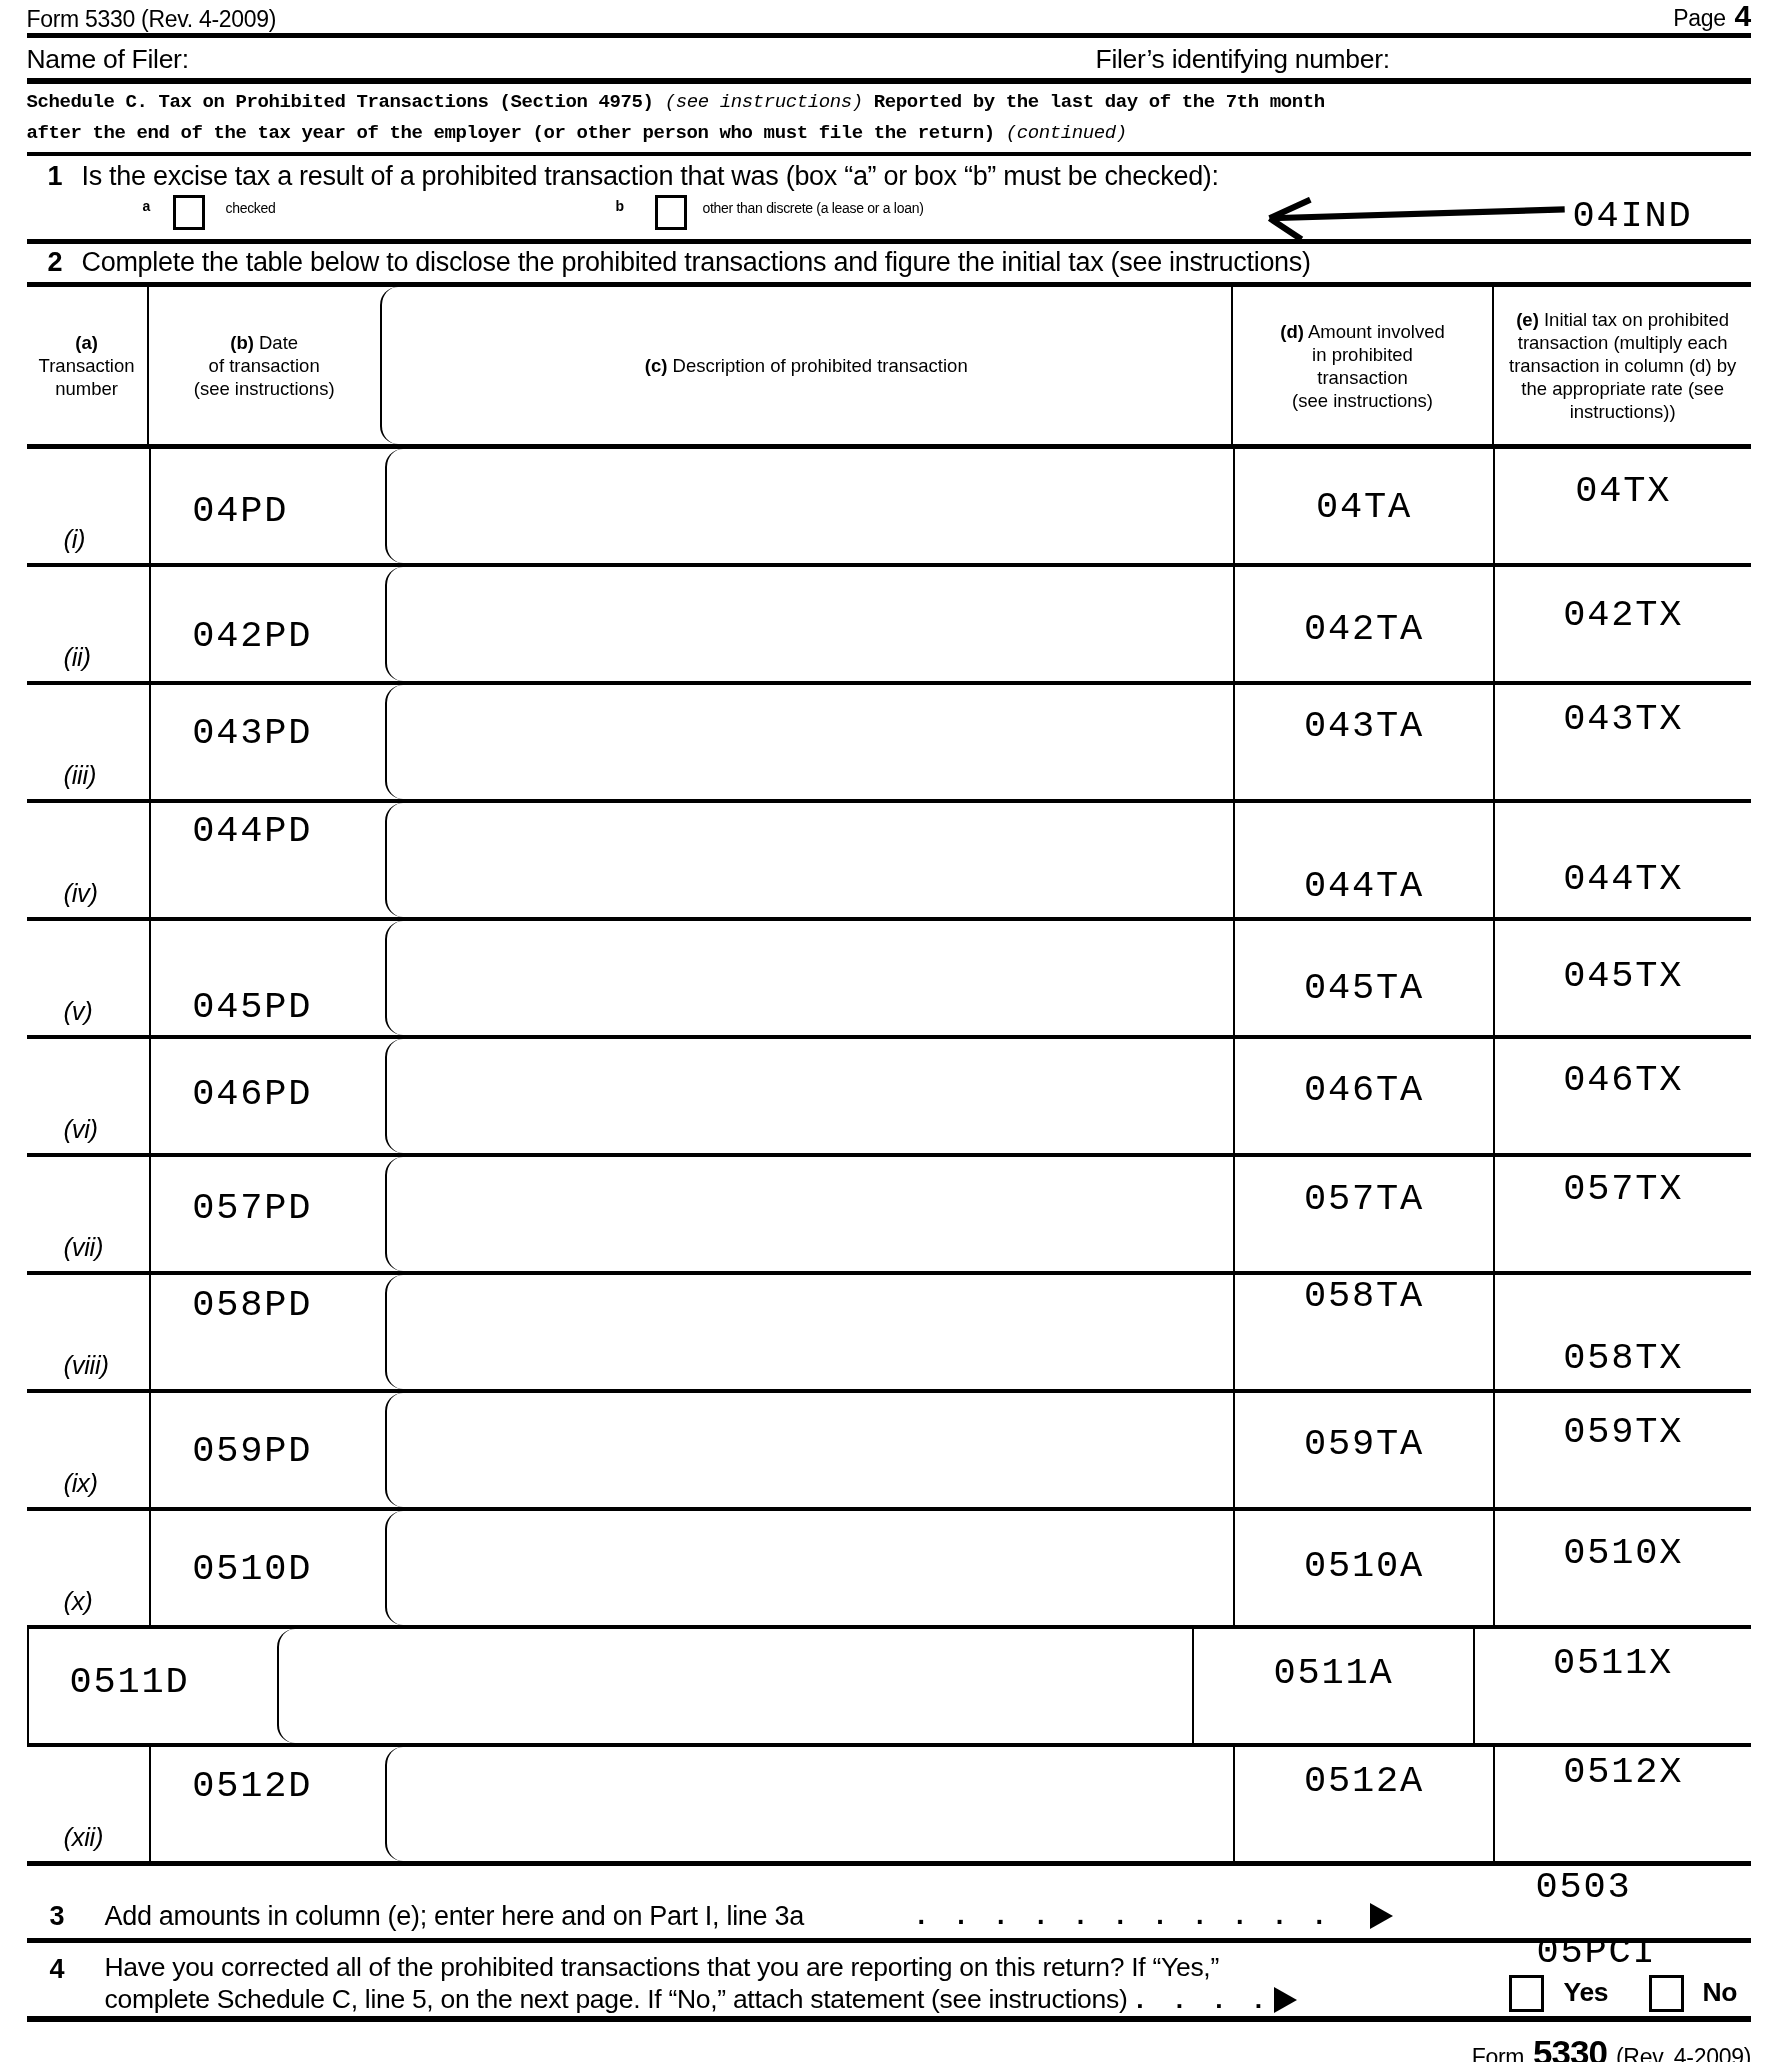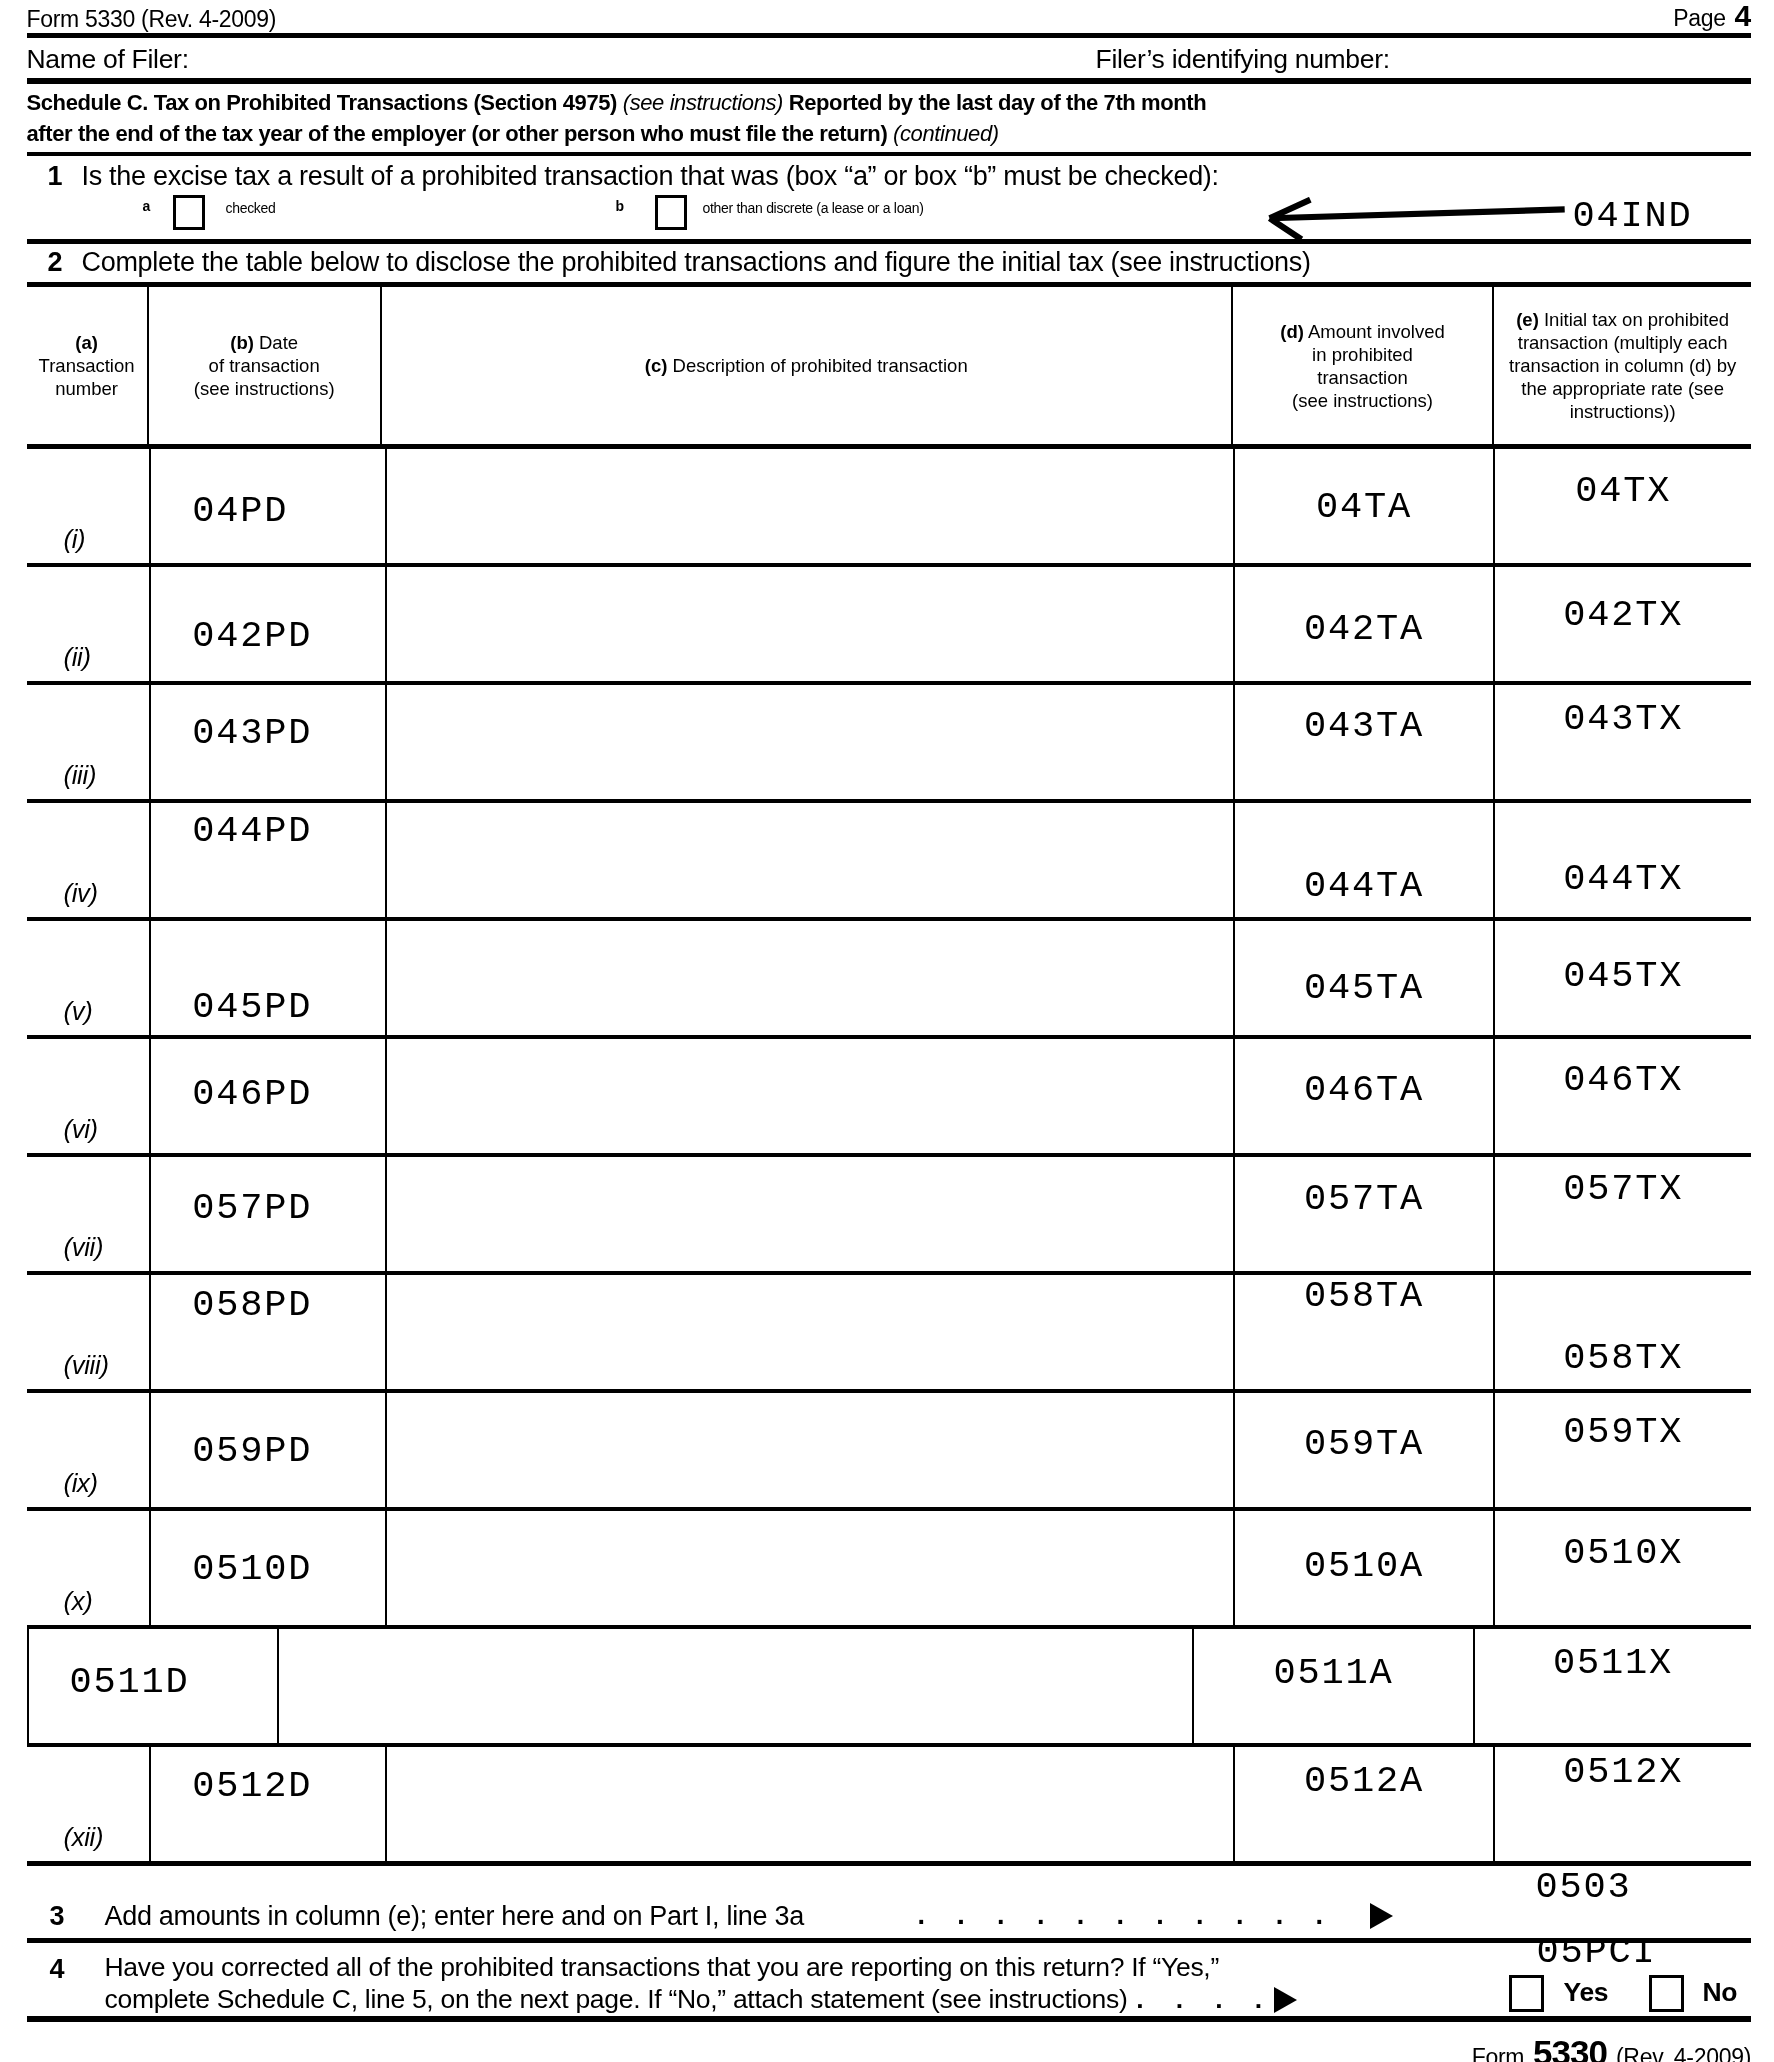--- a/index.html
+++ b/index.html
@@ -15,41 +15,41 @@
           height:28px;border-bottom:5.3px solid #000;font-size:23px;}
   .pageno{display:flex;align-items:baseline;gap:8.8px;}
   .pageno .num{font-size:30px;font-weight:bold;}
 
   
   .filer{position:relative;height:40px;border-bottom:6.2px solid #000;font-size:26.5px;}
   .filer .lbl{position:absolute;top:6.2px;left:0;}
   .filer .lbl2{position:absolute;top:6.2px;left:1069px;}
 
   
-  .title{padding:2.6px 0 3.5px 0;border-bottom:4.4px solid #000;font-size:22px;line-height:31px;letter-spacing:-0.4px;}
+  .title{padding:2.6px 0 3.5px 0;border-bottom:4.4px solid #000;font-size:19px;line-height:31px;letter-spacing:-0.4px;font-family:Liberation Mono, monospace;}
   .title .t-line{white-space:nowrap;}
 
   
   .qrow{display:flex;}
   .qnum{width:34px;margin-left:21px;font-weight:bold;font-size:27px;flex:none;}
   .qtext{font-size:27px;}
   .q1{position:relative;height:78px;border-bottom:5.3px solid #000;padding-top:4.4px;box-sizing:content-box;}
   .cb{display:inline-block;box-sizing:border-box;width:32px;height:35px;border:3.5px solid #000;background:#fff;}
   .q1 .cb{position:absolute;top:39px;}
   .q1 .optletter{position:absolute;top:42px;font-weight:bold;}
   .q1 .optlabel{position:absolute;top:44px;}
   .q1 .code{position:absolute;left:1546px;top:39px;}
   .q1 svg{position:absolute;left:1225px;top:41px;}
   .q2{height:35px;border-bottom:5.3px solid #000;padding-top:3.5px;}
 
   
   .thead{display:flex;height:157px;border-bottom:5.3px solid #000;}
   .th{box-sizing:border-box;display:flex;flex-direction:column;justify-content:center;
       text-align:center;font-size:18.5px;line-height:23px;letter-spacing:0;}
-  .w-a{width:131px;} .w-b{width:254px;} .w-c{width:928px;} .w-d{width:285px;} .w-e{width:282px;}
+  .w-a{width:131px;} .w-b{width:254px;} .w-c{width:928px;border-radius:18px;} .w-d{width:285px;} .w-e{width:282px;}
   .th.w-b,.th.w-c,.th.w-d,.th.w-e,
   .cell.w-b,.cell.w-c,.cell.w-d,.cell.w-e{border-left:2.6px solid #000;}
   .trow{display:flex;height:114px;border-bottom:4.4px solid #000;}
   .tbody .trow:last-child{border-bottom:5.3px solid #000;}
   .cell{box-sizing:border-box;}
   .c-num{display:flex;align-items:flex-end;padding:0 0 8.8px 37px;font-style:italic;font-size:25.6px;}
   .c-date{padding-left:41px;}
   .c-amt,.c-tax{text-align:center;}
   
   .tbody .trow:nth-child(1) .c-date{padding-top:41px}.tbody .trow:nth-child(1) .c-amt{padding-top:37px}.tbody .trow:nth-child(1) .c-tax{padding-top:21px}

